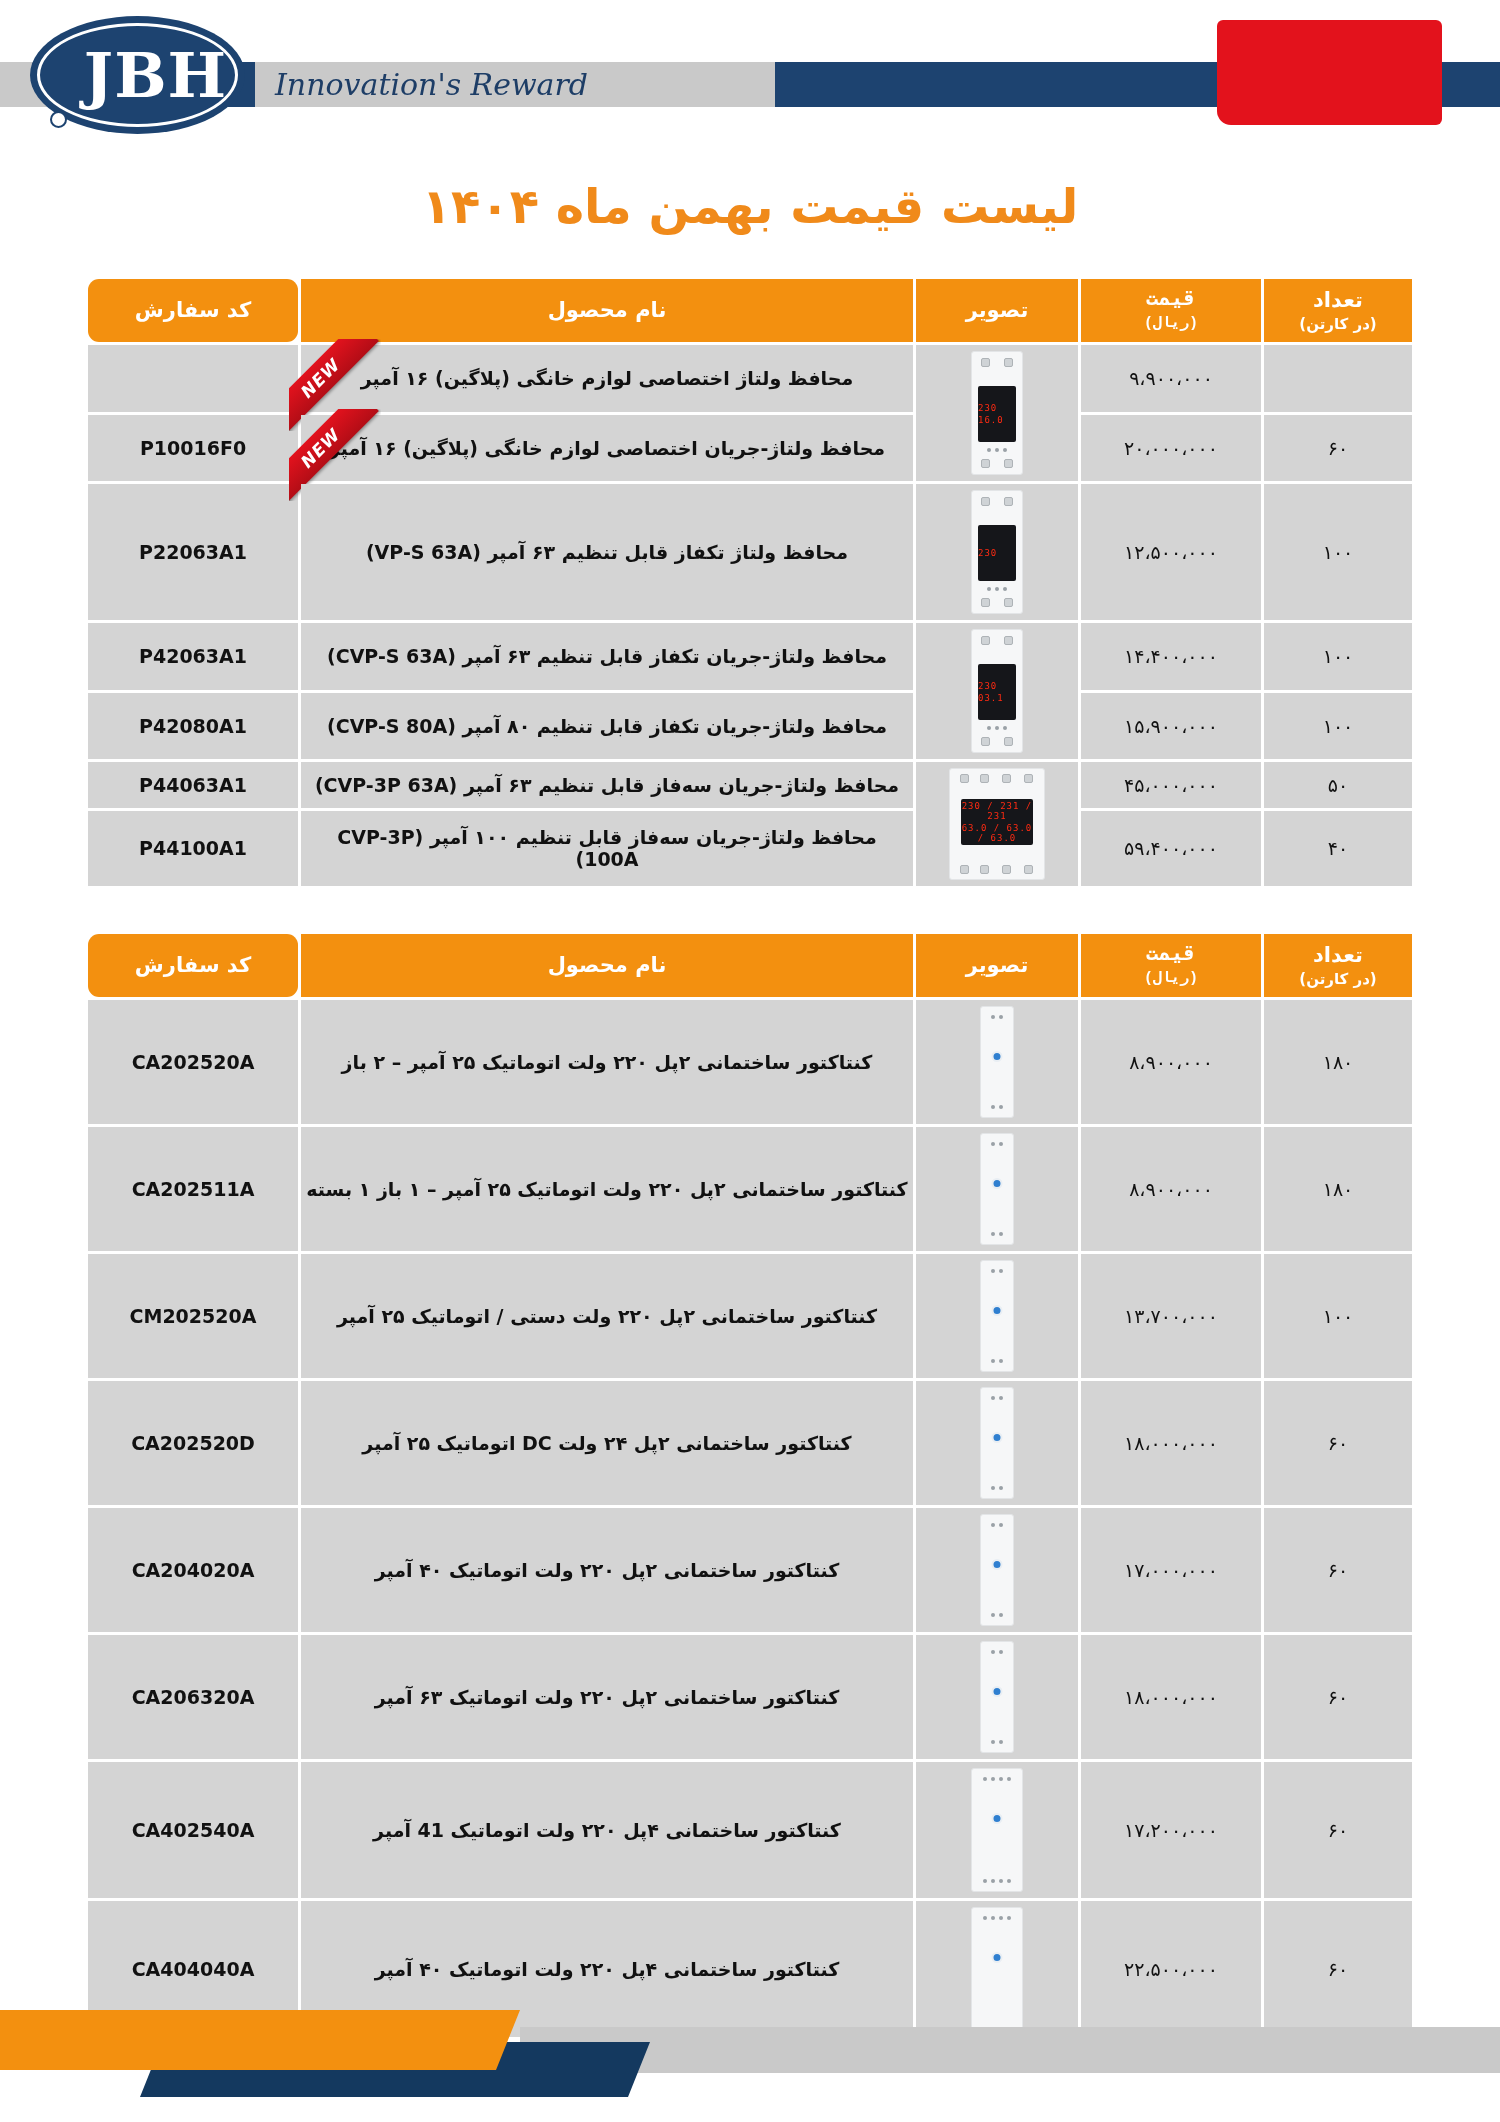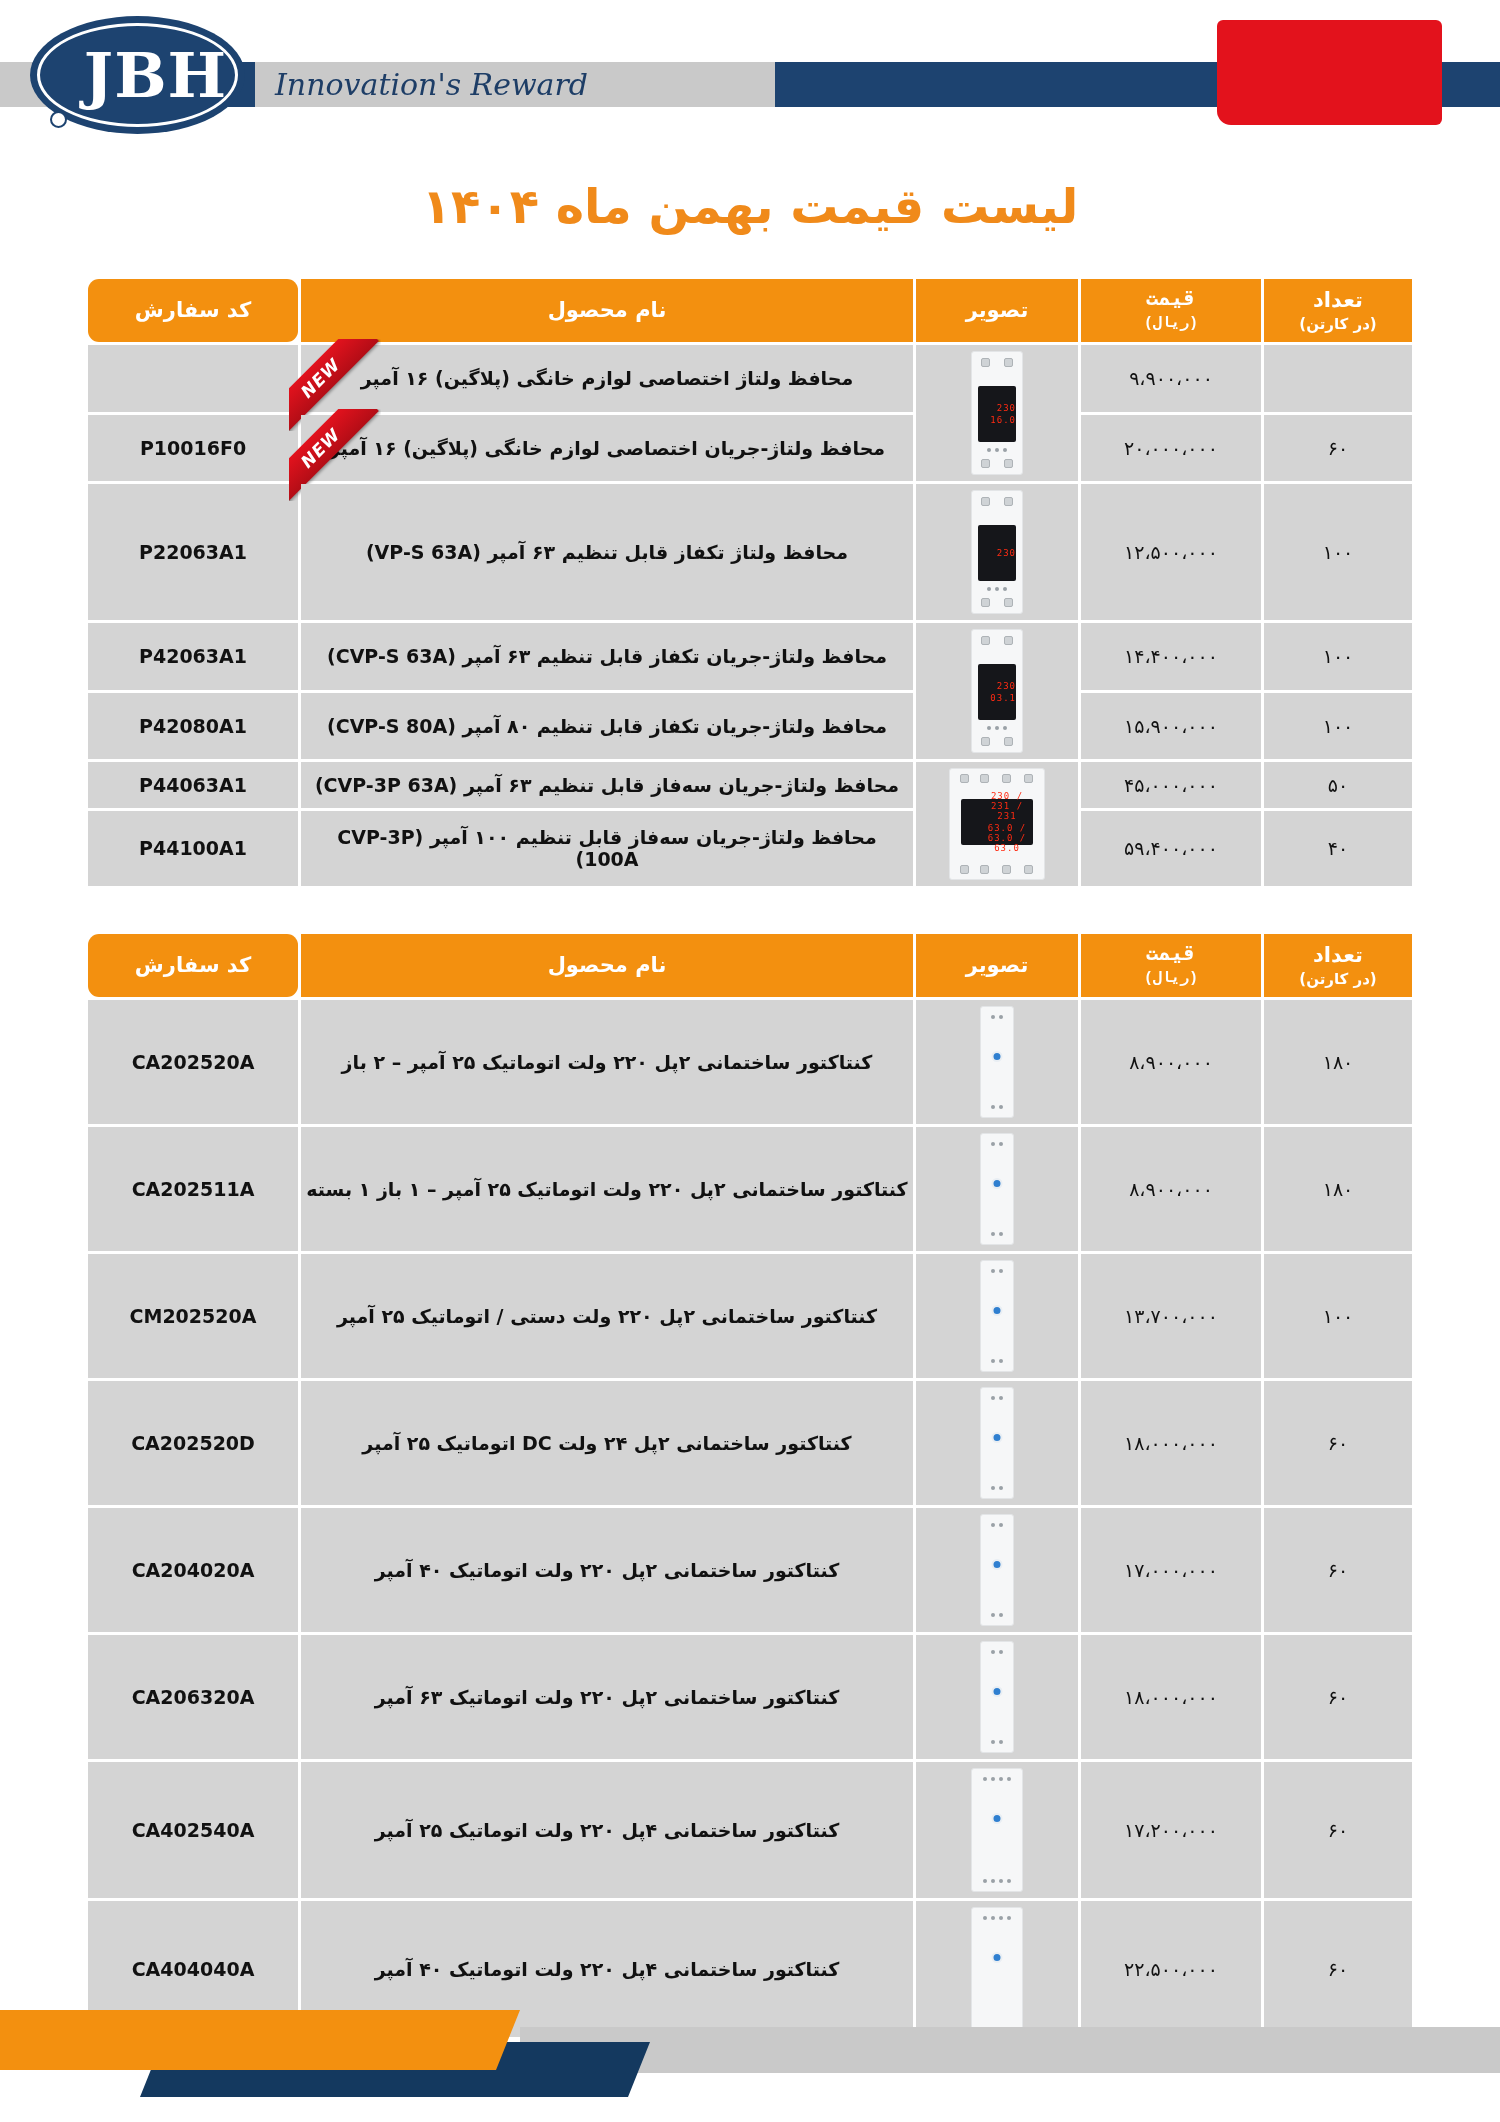--- a/index.html
+++ b/index.html
@@ -218,24 +218,23 @@
   .dev-wide { width: 96px; height: 112px; }
   .dev-slim { width: 34px; height: 112px; }
   .dev .screen {
     position: absolute;
     left: 50%;
     transform: translateX(-50%);
     background: #15161a;
     border-radius: 2px;
     display: flex;
     flex-direction: column;
-    align-items: flex-start;
+    align-items: flex-end;
     justify-content: center;
     gap: 2px;
-    padding-left: 20px;
   }
   .dev-tall .screen { top: 34px; width: 38px; height: 56px; }
   .dev-wide .screen { top: 30px; width: 72px; height: 46px; }
   .dev .seg {
     color: #ff2b12;
     font-family: "DejaVu Sans Mono", "Liberation Mono", monospace;
     font-size: 9px;
     line-height: 10px;
     letter-spacing: 1px;
     direction: ltr;
@@ -581,21 +580,21 @@
                 </div>
                 <div class="bluecirc" style="top:44px"></div>
                 <div class="dots" style="bottom:8px">
                   <i></i>
                   <i></i>
                   <i></i>
                   <i></i>
                 </div>
               </div>
             </td>
-            <td class="c-name">کنتاکتور ساختمانی ۴پل ۲۲۰ ولت اتوماتیک ۲۵ آمپر</td>
+            <td class="c-name">کنتاکتور ساختمانی ۴پل ۲۲۰ ولت اتوماتیک 41 آمپر</td>
             <td class="c-code">CA402540A</td>
           </tr>
           <tr>
             <td class="c-qty">۶۰</td>
             <td class="c-price">۲۲،۵۰۰،۰۰۰</td>
             <td class="c-img">
               <div class="dev dev-tall">
                 <div class="dots" style="top:8px">
                   <i></i>
                   <i></i>

